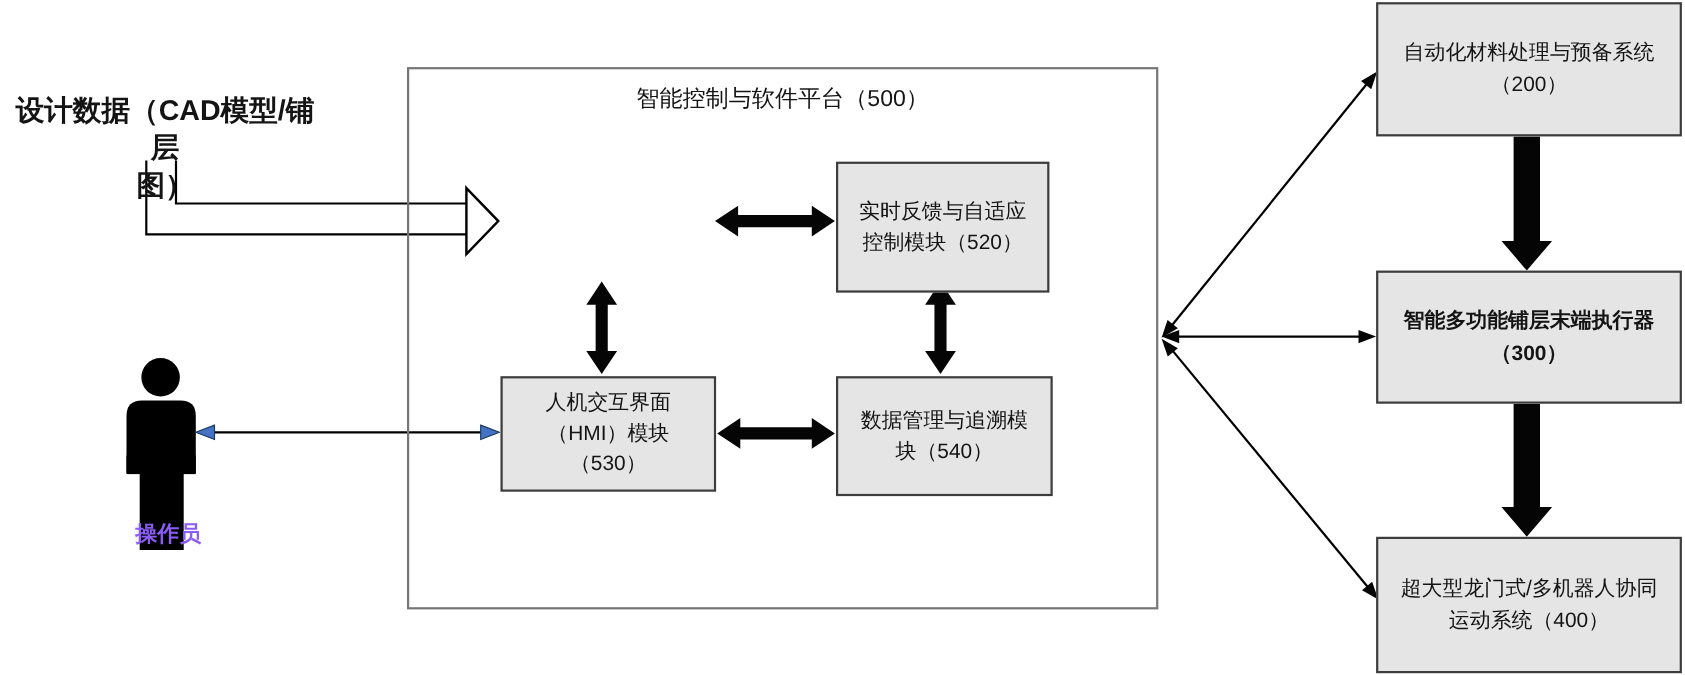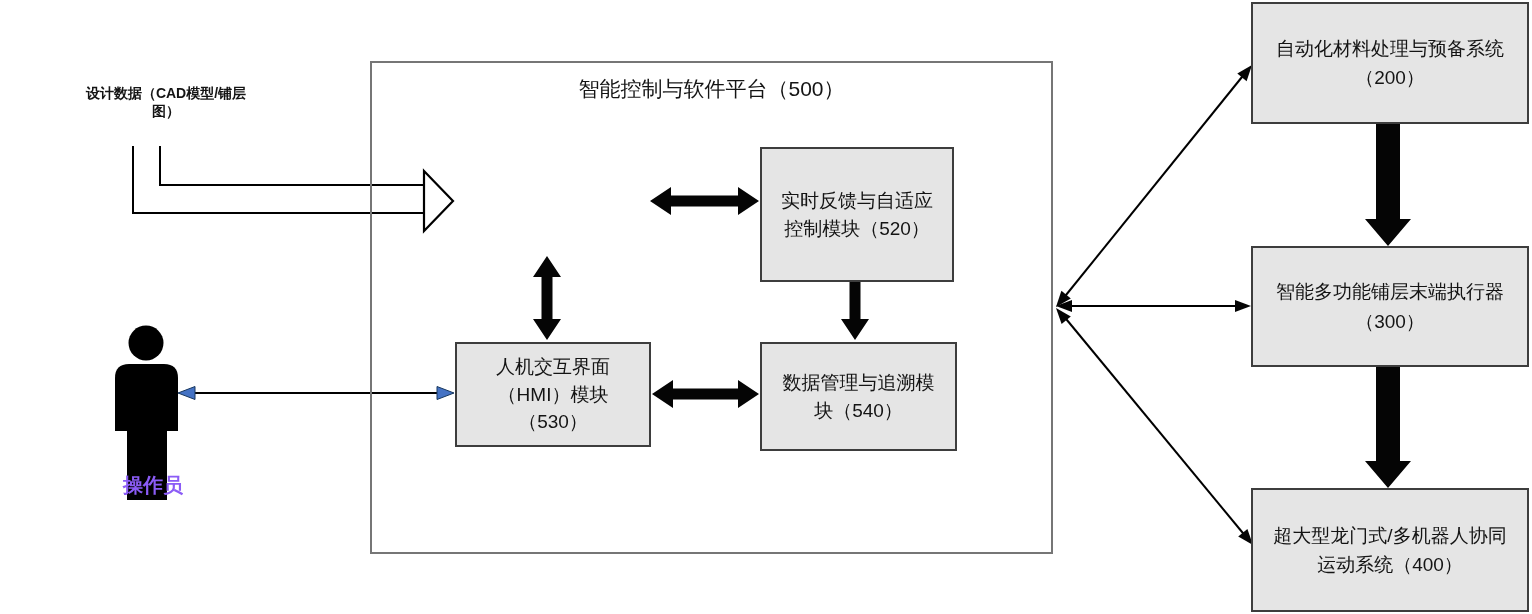--- a/index.html
+++ b/index.html
@@ -10,31 +10,31 @@
   #wires{position:absolute;left:0;top:0;width:1532px;height:614px;z-index:1;}
   .box{position:absolute;z-index:2;box-sizing:border-box;background:#e5e5e5;
        border:2px solid #3d3d3d;display:flex;flex-direction:column;
        align-items:center;justify-content:center;text-align:center;
        font-size:19px;line-height:1.45;}
   .platform{position:absolute;z-index:2;box-sizing:border-box;background:transparent;
        border:2px solid #767676;}
   .platform-title{margin-top:12px;text-align:center;font-size:21px;font-weight:400;}
   .module{font-weight:500;}
   .system{font-size:19px;line-height:1.55;font-weight:500;}
-  .design-label{position:absolute;z-index:2;left:20px;top:84px;width:292px;
-       text-align:center;font-size:14px;line-height:1.3;font-weight:600;}
+  .design-label{position:absolute;z-index:2;left:4px;top:84px;width:292px;
+       text-align:center;font-size:26px;line-height:1.3;font-weight:600;}
   .operator-label{position:absolute;z-index:2;left:100px;top:472px;width:106px;
        text-align:center;font-size:20px;font-weight:600;color:#8b5cf6;}
   
   .b510{left:454px;top:148px;width:195px;height:106px;}
-  .b520{left:760px;top:147px;width:194px;height:135px;}
+  .b520{left:760px;top:147px;width:194px;height:119px;}
   .b530{left:455px;top:342px;width:196px;height:105px;}
   .b540{left:760px;top:342px;width:197px;height:109px;}
   .s200{left:1251px;top:2px;width:278px;height:122px;}
-  .s300{left:1251px;top:246px;width:278px;height:121px;}
+  .s300{left:1251px;top:246px;width:278px;height:121px;font-weight:bold;}
   .s400{left:1251px;top:488px;width:278px;height:124px;justify-content:center;}
   .pf{left:370px;top:61px;width:683px;height:493px;}
   .thin{stroke:#000000;stroke-width:2;fill:none;}
   .thick{fill:#050505;}
   .bluehead{fill:#4472C4;stroke:#17375E;stroke-width:1;}
   .openarrow{fill:#ffffff;stroke:#000000;stroke-width:2.2;}
   .person{fill:#000000;}
 </style>
 </head>
 <body>

